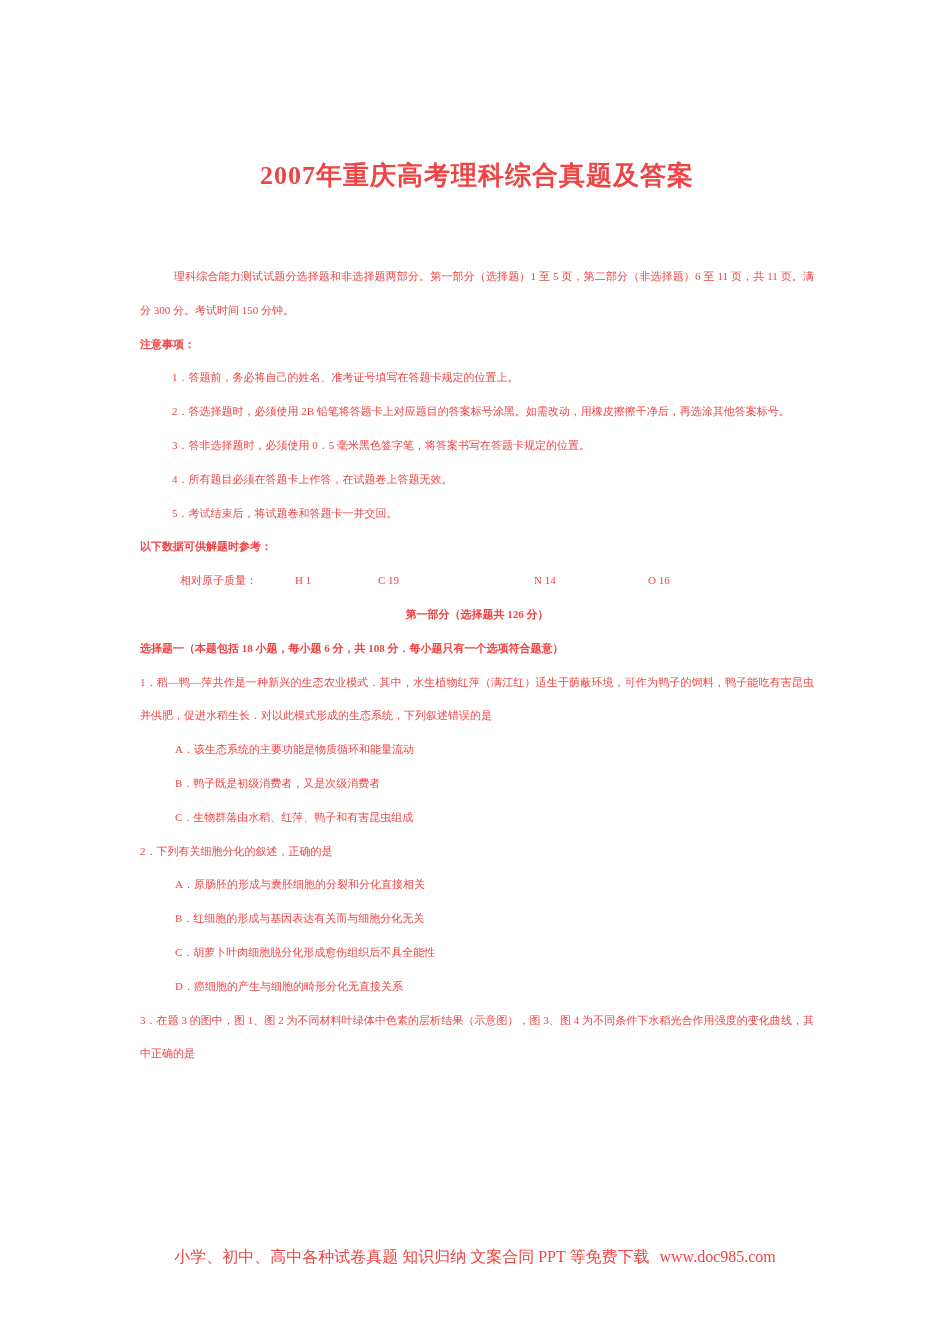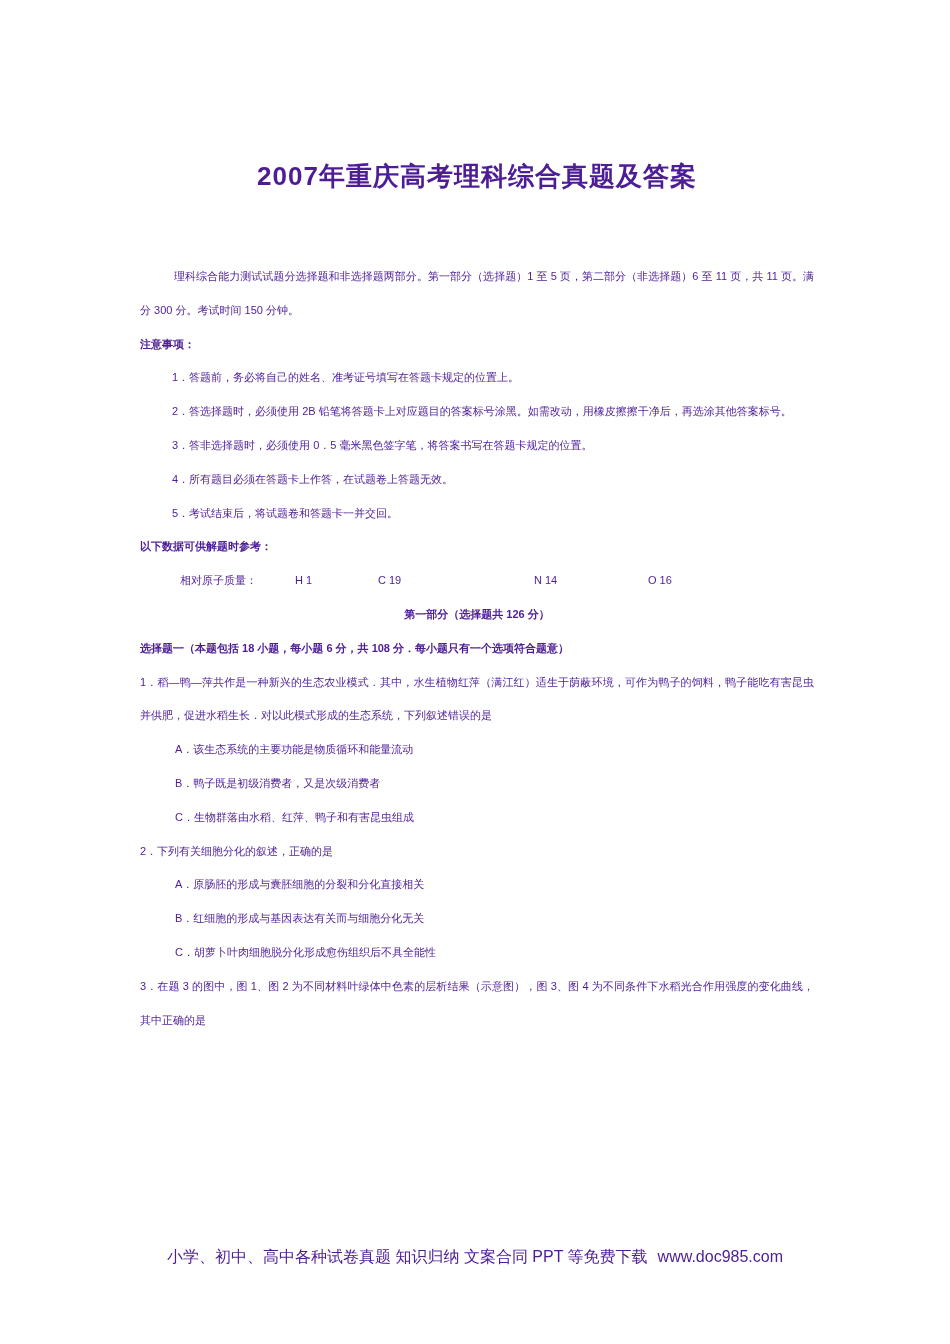--- a/index.html
+++ b/index.html
@@ -1,21 +1,21 @@
 <!DOCTYPE html>
 <html><head>
 <meta charset="utf-8">
 <style>
   html,body{margin:0;padding:0;background:#fff;}
   .page{
     position:relative;
     width:950px;height:1344px;
     background:#ffffff;
-    color:#4c1d95;
-    font-family:Liberation Sans, sans-serif;
+    color:#ef4444;
+    font-family:Liberation Serif, serif;
     overflow:hidden;
   }
   .content{
     position:absolute;left:140px;top:0;width:674px;
   }
   .title{
     margin:156px 0 0 0;
     font-size:26px;line-height:40px;
     font-weight:bold;text-align:center;
     letter-spacing:1px;
@@ -83,20 +83,21 @@
 
     <p class="ln just">1．稻—鸭—萍共作是一种新兴的生态农业模式．其中，水生植物红萍（满江红）适生于荫蔽环境，可作为鸭子的饲料，鸭子能吃有害昆虫并供肥，促进水稻生长．对以此模式形成的生态系统，下列叙述错误的是</p>
     <p class="ln opt nowrap">A．该生态系统的主要功能是物质循环和能量流动</p>
     <p class="ln opt nowrap">B．鸭子既是初级消费者，又是次级消费者</p>
     <p class="ln opt nowrap">C．生物群落由水稻、红萍、鸭子和有害昆虫组成</p>
 
     <p class="ln nowrap">2．下列有关细胞分化的叙述，正确的是</p>
     <p class="ln opt nowrap">A．原肠胚的形成与囊胚细胞的分裂和分化直接相关</p>
     <p class="ln opt nowrap">B．红细胞的形成与基因表达有关而与细胞分化无关</p>
     <p class="ln opt nowrap">C．胡萝卜叶肉细胞脱分化形成愈伤组织后不具全能性</p>
+    <p class="ln opt nowrap">D．癌细胞的产生与细胞的畸形分化无直接关系</p>
 
     <p class="ln just">3．在题 3 的图中，图 1、图 2 为不同材料叶绿体中色素的层析结果（示意图），图 3、图 4 为不同条件下水稻光合作用强度的变化曲线，其中正确的是</p>
 
   </div>
 
   <div class="footer">
     <span>小学、初中、高中各种试卷真题 知识归纳 文案合同 PPT 等免费下载</span><span class="furl">www.doc985.com</span>
   </div>
 </div>
 

